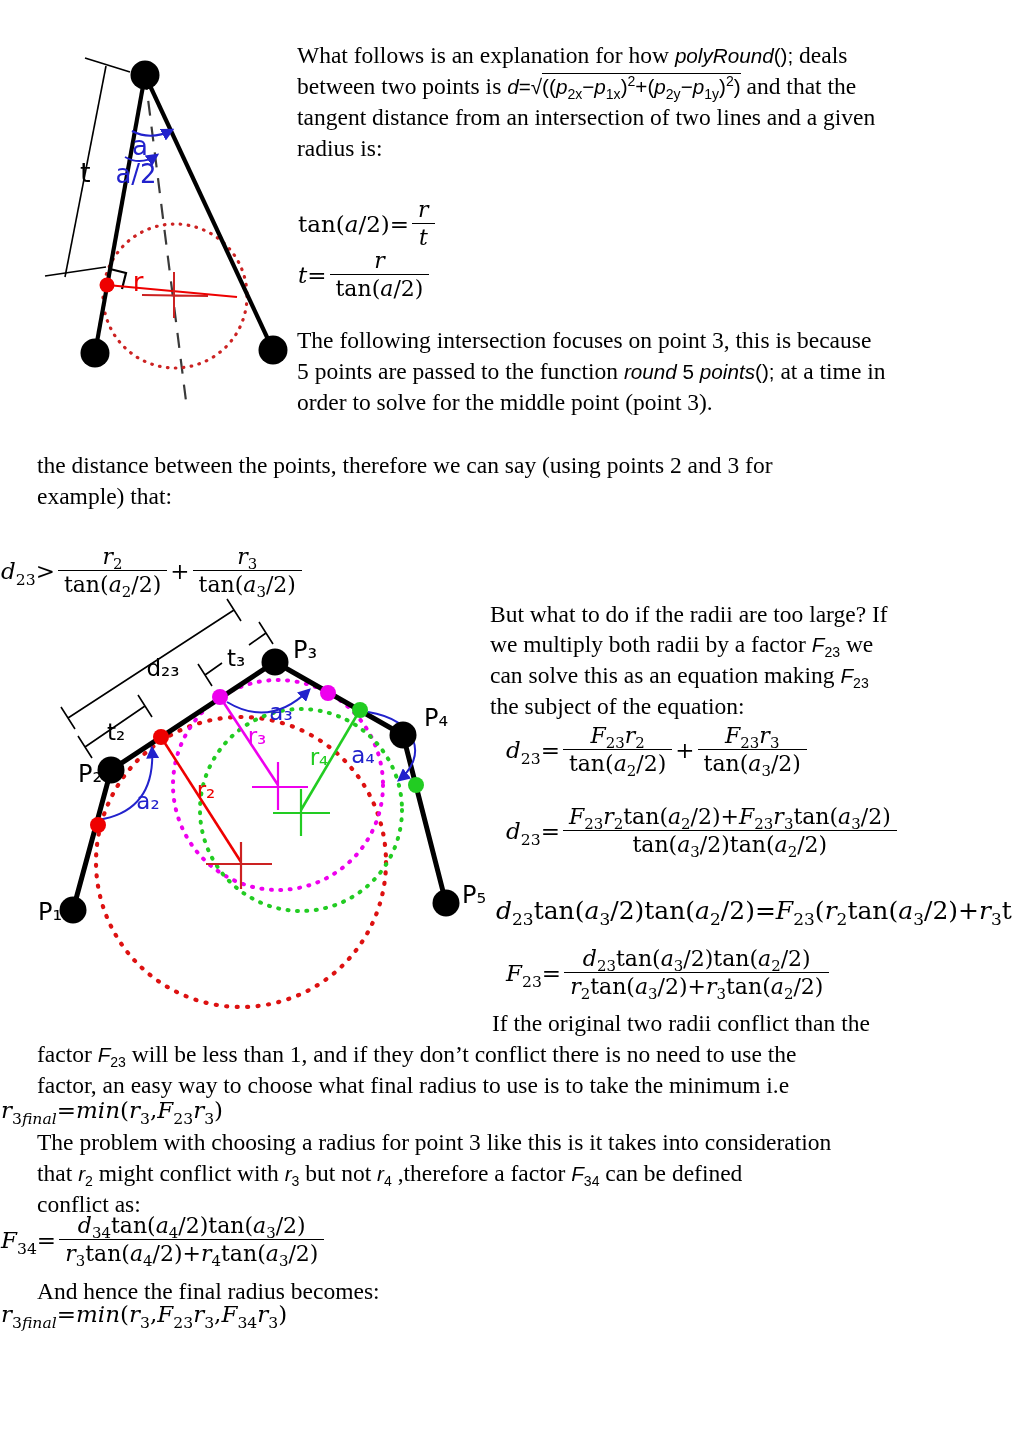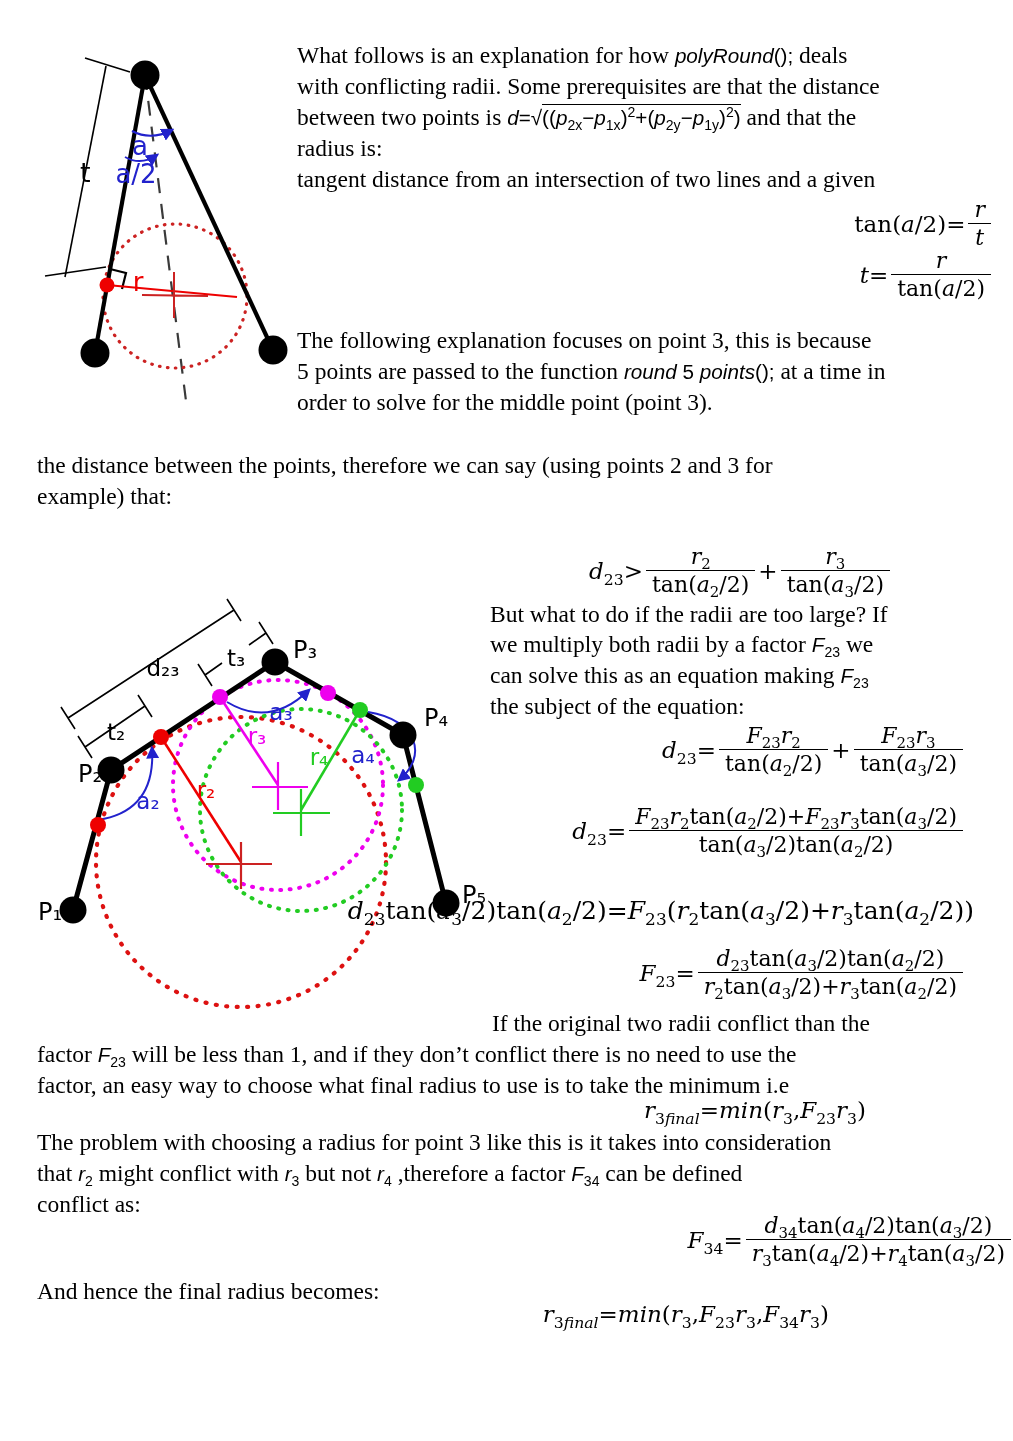--- a/index.html
+++ b/index.html
@@ -3,21 +3,21 @@
 <meta charset="utf-8">
 <style>
   html,body{margin:0;padding:0}
   body{
     width:1013px;height:1441px;background:#ffffff;color:#000;
     font-family:"Liberation Serif",serif;position:relative;overflow:hidden;
   }
   .abs{position:absolute}
   .para{font-size:23.5px;line-height:31px;white-space:nowrap}
   .para.rc{line-height:30px}
-  .fxrow{position:absolute;display:flex;justify-content:flex-end;align-items:center}
+  .fxrow{position:absolute;display:flex;justify-content:flex-start;align-items:center}
   .fx{font-family:"DejaVu Serif",serif;font-size:23px;display:flex;align-items:center;justify-content:center;white-space:nowrap}
   .fx .ft{display:inline-block;padding:0 1px}
   .frac{display:inline-flex;flex-direction:column;text-align:center;vertical-align:middle;margin:0 2px}
   .frac .num,.frac .den{padding:1px 6px;font-size:22px;line-height:25px}
   .frac .den{border-top:1.6px solid #000}
   .fx.small,.fx.small .ft{font-size:25px}
   sub,sup{font-size:68%;line-height:0}
   .m{font-style:italic}
   .imath{font-family:Liberation Sans, sans-serif;font-size:.88em}
   .ov{border-top:1.3px solid #000;padding-top:1px}
@@ -57,24 +57,23 @@
   <text x="98" y="246" font-size="26" fill="#ee0000" text-anchor="middle">r</text>
   <circle cx="67" cy="240" r="7.5" fill="#ee0000"></circle>
 
   <circle cx="105" cy="30" r="14.5" fill="#000"></circle>
   <circle cx="55" cy="308" r="14.5" fill="#000"></circle>
   <circle cx="233" cy="305" r="14.5" fill="#000"></circle>
 </svg>
 
 <div class="abs para" style="left:297px;top:40px">
   <div>What follows is an explanation for how  <span class="imath"><span class="m">polyRound</span>();</span>  deals</div>
-  <div>with conflicting radii. Some prerequisites are that the distance</div>
   <div>between two points is  <span class="imath"><span class="m">d</span>=√<span class="ov">((<span class="m">p</span><sub>2x</sub>−<span class="m">p</span><sub>1x</sub>)<sup>2</sup>+(<span class="m">p</span><sub>2y</sub>−<span class="m">p</span><sub>1y</sub>)<sup>2</sup>)</span></span>  and that the</div>
+  <div>tangent distance from an intersection of two lines and a given</div>
   <div>radius is:</div>
-  <div>tangent distance from an intersection of two lines and a given</div>
 </div>
 
 <div class="fxrow" style="left:297px;top:196px;width:696px">
   <div class="fx">
       <span class="ft">tan(<span class="m">a</span>/2)=</span>
       <span class="frac">
         <span class="num"><span class="m">r</span></span>
         <span class="den"><span class="m">t</span></span>
       </span>
     </div>
@@ -83,21 +82,21 @@
   <div class="fx">
       <span class="ft"><span class="m">t</span>=</span>
       <span class="frac">
         <span class="num"><span class="m">r</span></span>
         <span class="den">tan(<span class="m">a</span>/2)</span>
       </span>
     </div>
 </div>
 
 <div class="abs para" style="left:297px;top:325px">
-  <div>The following explanation focuses on point 3, this is because</div>
+  <div>The following intersection focuses on point 3, this is because</div>
   <div>5 points are passed to the function   <span class="imath"><span class="m">round</span> 5 <span class="m">points</span>();</span>   at a time in</div>
   <div>order to solve for the middle point (point 3).</div>
 </div>
 
 <div class="abs para" style="left:37px;top:450px">
   <div>the distance between the points, therefore we can say (using points 2 and 3 for</div>
   <div>example) that:</div>
 </div>
 
 <div class="fxrow" style="left:0px;top:543px;width:892px">

